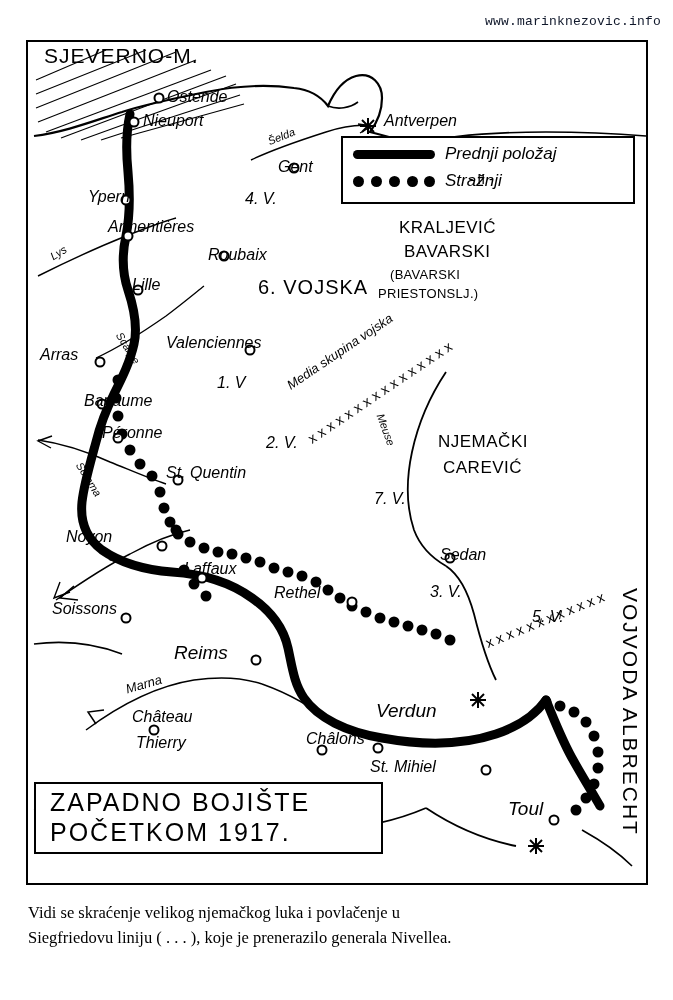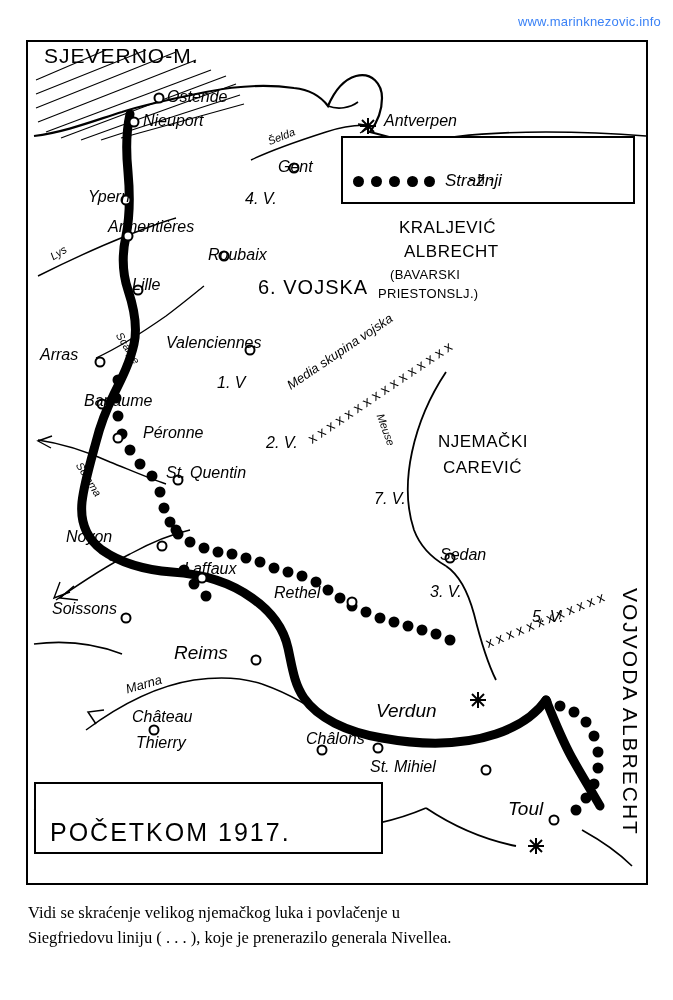--- a/index.html
+++ b/index.html
@@ -1,21 +1,21 @@
 <!DOCTYPE html>
 <html><head>
 <meta charset="utf-8">
 <style>
   html,body{margin:0;padding:0;background:#ffffff;}
   body{width:673px;height:1000px;position:relative;font-family:"Liberation Serif",serif;color:#000;}
   #page{position:relative;width:673px;height:1000px;overflow:hidden;}
 
   .watermark{
     position:absolute;top:14px;right:12px;
-    font-family:Liberation Sans, sans-serif;font-size:13px;color:#3b82f6;
+    font-family:Liberation Mono, monospace;font-size:13px;color:#0f172a;
     letter-spacing:.2px;
   }
 
   
   .map-frame{position:absolute;left:26px;top:40px;width:622px;height:845px;}
 
   svg.map{position:absolute;left:0;top:0;width:622px;height:845px;}
 
   
   .lbl{position:absolute;white-space:nowrap;font-family:"Liberation Sans",sans-serif;color:#000;}
@@ -242,30 +242,33 @@
             <line x1="-6" y1="6" x2="6" y2="-6"></line>
         </g>
       </g>
 
       <path d="M48,546 l-14,12 l18,2" fill="none" stroke="#000" stroke-width="1.6"></path>
     </svg>
 
     <div class="lbl big" style="left:18px;top:4px;">SJEVERNO-M.</div>
 
     <div class="legend">
+      <div class="row r1">
+        <span class="swatch-solid"></span><span class="txt">Prednji položaj</span>
+      </div>
       <div class="row r2">
         <span class="swatch-dots">
           <i style="left:0"></i><i style="left:18px"></i><i style="left:36px"></i><i style="left:54px"></i><i style="left:71px"></i>
         </span><span class="txt">Stražnji</span>
         <span class="tail">- II -</span>
       </div>
     </div>
 
     <div class="lbl med" style="left:365px;top:178px;">KRALJEVIĆ</div>
-    <div class="lbl med" style="left:370px;top:202px;">ALBRECHT</div>
+    <div class="lbl med" style="left:370px;top:202px;">BAVARSKI</div>
     <div class="lbl small" style="left:364px;top:227px;text-align:center;">(BAVARSKI</div>
     <div class="lbl small" style="left:352px;top:246px;">PRIESTONSLJ.)</div>
 
     <div class="lbl med" style="left:404px;top:392px;">NJEMAČKI</div>
     <div class="lbl med" style="left:409px;top:418px;">CAREVIĆ</div>
 
     <div class="lbl hand" style="left:258px;top:340px;font-size:13px;transform:rotate(-34deg);transform-origin:0 0;">Media skupina vojska</div>
 
     <div class="lbl army" style="left:219px;top:150px;">4. V.</div>
     <div class="lbl army" style="left:232px;top:236px;font-size:20px;font-style:normal;letter-spacing:1px;">6. VOJSKA</div>
@@ -279,21 +282,21 @@
     <div class="lbl city" style="left:117px;top:72px;">Nieuport</div>
     <div class="lbl city" style="left:358px;top:72px;">Antverpen</div>
     <div class="lbl city" style="left:252px;top:118px;">Gent</div>
     <div class="lbl city" style="left:62px;top:148px;">Ypern</div>
     <div class="lbl city" style="left:82px;top:178px;">Armentières</div>
     <div class="lbl city" style="left:182px;top:206px;">Roubaix</div>
     <div class="lbl city" style="left:106px;top:236px;">Lille</div>
     <div class="lbl city" style="left:140px;top:294px;">Valenciennes</div>
     <div class="lbl city" style="left:14px;top:306px;">Arras</div>
     <div class="lbl city" style="left:58px;top:352px;">Bapaume</div>
-    <div class="lbl city" style="left:76px;top:384px;margin-left:41px;">Péronne</div>
+    <div class="lbl city" style="left:76px;top:384px;">Péronne</div>
     <div class="lbl city" style="left:140px;top:424px;">St. Quentin</div>
     <div class="lbl city" style="left:40px;top:488px;">Noyon</div>
     <div class="lbl city" style="left:158px;top:520px;">Laffaux</div>
     <div class="lbl city" style="left:248px;top:544px;">Rethel</div>
     <div class="lbl city" style="left:26px;top:560px;">Soissons</div>
     <div class="lbl city" style="left:414px;top:506px;">Sedan</div>
     <div class="lbl city" style="left:148px;top:602px;font-size:19px;">Reims</div>
     <div class="lbl city" style="left:350px;top:660px;font-size:19px;">Verdun</div>
     <div class="lbl city" style="left:106px;top:668px;">Château</div>
     <div class="lbl city" style="left:110px;top:694px;">Thierry</div>
@@ -303,20 +306,21 @@
 
     <div class="lbl riv" style="left:240px;top:96px;transform:rotate(-22deg);transform-origin:0 0;">Šelda</div>
     <div class="lbl riv" style="left:22px;top:212px;transform:rotate(-32deg);transform-origin:0 0;">Lys</div>
     <div class="lbl riv" style="left:98px;top:290px;transform:rotate(58deg);transform-origin:0 0;">Scarpe</div>
     <div class="lbl riv" style="left:58px;top:420px;transform:rotate(58deg);transform-origin:0 0;">Somma</div>
     <div class="lbl riv" style="left:84px;top:510px;transform:rotate(18deg);transform-origin:0 0;">Oise</div>
     <div class="lbl riv" style="left:360px;top:372px;transform:rotate(70deg);transform-origin:0 0;">Meuse</div>
     <div class="lbl riv" style="left:98px;top:642px;transform:rotate(-16deg);transform-origin:0 0;font-size:13px;">Marna</div>
 
     <div class="titlebox">
+      <div class="t1">ZAPADNO BOJIŠTE</div>
       <div class="t2">POČETKOM  1917.</div>
     </div>
 
     <div class="vert" style="right:6px;top:548px;">VOJVODA ALBRECHT</div>
 
   </div>
 
   <div class="caption">
     <div>Vidi se skraćenje velikog njemačkog luka i povlačenje u</div>
     <div>Siegfriedovu liniju ( . . . ), koje je prenerazilo generala Nivellea.</div>

